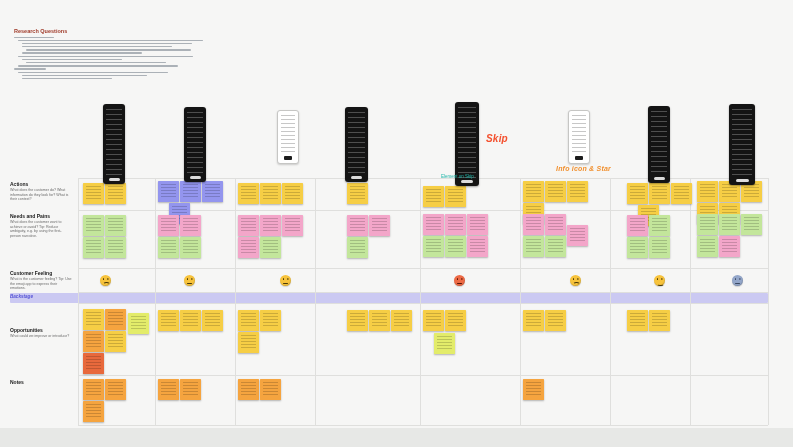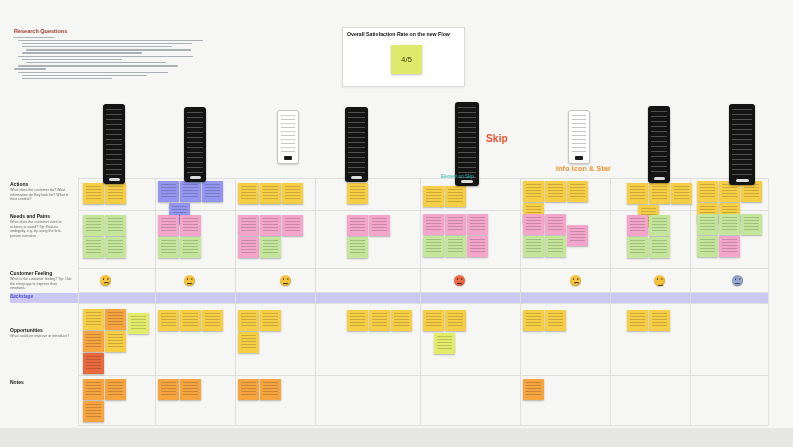--- a/index.html
+++ b/index.html
@@ -56,21 +56,21 @@
   .r-line{height:1.4px;background:#98A0A8;margin-bottom:1.8px;border-radius:1px;opacity:.8;}
 
   .sat-card{position:absolute;left:342px;top:27px;width:121px;height:58px;background:#FFFFFF;
     border:1px solid #DCDCDA;box-shadow:0 1px 2px rgba(0,0,0,.07);}
   .sat-title{font-size:5.2px;font-weight:bold;color:#111;padding:3px 4px 0 4px;line-height:1.25;}
   .sat-sticky{position:absolute;left:48px;top:17px;width:31px;height:29px;background:#DFE96B;
     box-shadow:0 1px 2px rgba(0,0,0,.25);display:flex;align-items:center;justify-content:center;
     font-size:8px;color:#45490f;}
 
   .annotation{position:absolute;white-space:nowrap;font-weight:bold;}
-  .annotation.marker{letter-spacing:.2px;}
+  .annotation.marker{font-style:italic;letter-spacing:.2px;}
   .annotation.plain{font-weight:normal;font-style:normal;}
 
   .strip{position:absolute;left:0;top:428px;width:793px;height:19px;background:#E7E8E6;}
 </style>
 </head>
 <body>
 
 <div id="board">
 
   <div class="band"></div>
@@ -88,24 +88,20 @@
         <div class="r-line" style="margin-left: 8px; width: 100px;"></div>
         <div class="r-line" style="margin-left: 12px; width: 140px;"></div>
         <div class="r-line" style="margin-left: 4px; width: 160px;"></div>
         <div class="r-line" style="margin-left: 0px; width: 32px;"></div>
         <div class="r-line" style="margin-left: 4px; width: 150px;"></div>
         <div class="r-line" style="margin-left: 8px; width: 125px;"></div>
         <div class="r-line" style="margin-left: 8px; width: 90px;"></div>
       </div>
   </div>
 
-  <div class="sat-card">
-    <div class="sat-title">Overall Satisfaction Rate on the new Flow</div>
-    <div class="sat-sticky sticky-note">4/5</div>
-  </div>
 
   <div class="row-label" style="top:181px;">
     <div class="rl-title">Actions</div>
     <div class="rl-desc">What does the customer do? What information do they look for? What is their context?</div>
   </div>
   <div class="row-label" style="top:213px;">
     <div class="rl-title">Needs and Pains</div>
     <div class="rl-desc">What does the customer want to achieve or avoid? Tip: Reduce ambiguity, e.g. by using the first-person narrative.</div>
   </div>
   <div class="row-label" style="top:270px;">

